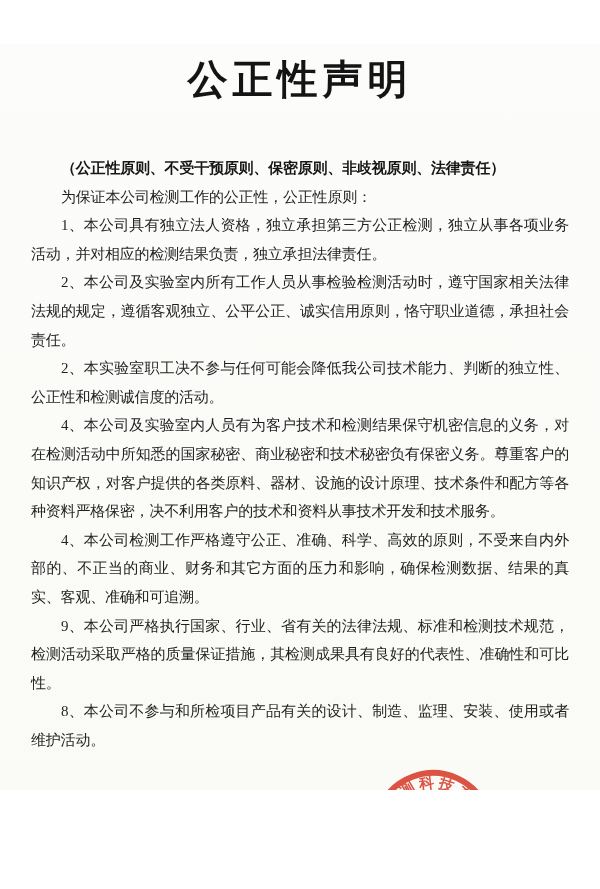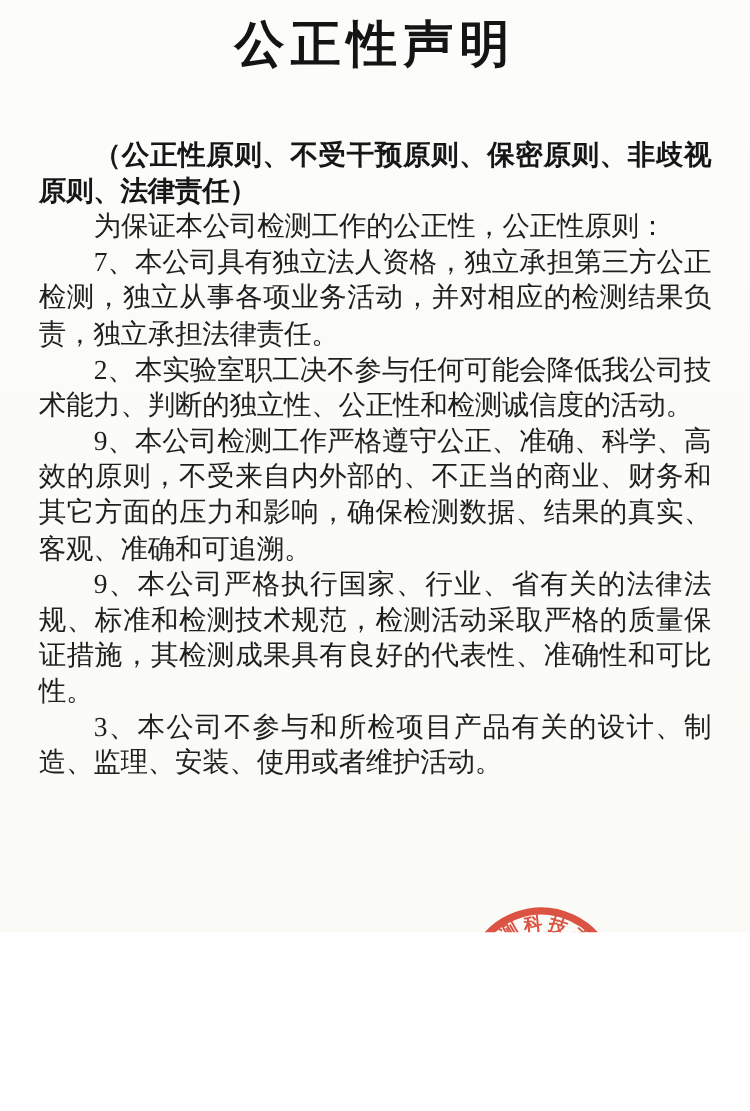--- a/index.html
+++ b/index.html
@@ -5,34 +5,35 @@
   html,body { margin:0; padding:0; }
   body { background:#ffffff; }
 
   .page {
     position:relative;
     width:600px; height:746px;
     background:linear-gradient(180deg,#fcfcfa 0%,#fafaf7 100%);
     font-family:"Liberation Serif", serif;
     color:#222222;
     overflow:hidden;
+    margin-top:44px;
   }
 
   .title {
     margin:8px 0 0 0;
     text-align:center;
     font-size:40px;
     font-weight:700;
     letter-spacing:5px;
     color:#141414;
   }
 
   .body-text {
     margin:47px 31px 0 31px;
-    font-size:22px;
+    font-size:15px;
     line-height:28.6px;
     text-align:justify;
     letter-spacing:-0.2px;
     color:#1f1f1f;
   }
   .body-text p { margin:0; text-indent:2em; }
   .principles { font-weight:700; color:#161616; }
 
   .sig-line { position:absolute; font-size:19.5px; color:#1f1f1f; letter-spacing:0.5px; white-space:nowrap; }
   .company-line { left:344px; top:757px; }
@@ -77,25 +78,27 @@
 </head>
 <body>
 
 <div class="page">
 
   <h1 class="title">公正性声明</h1>
 
   <div class="body-text">
     <p class="principles">（公正性原则、不受干预原则、保密原则、非歧视原则、法律责任）</p>
     <p>为保证本公司检测工作的公正性，公正性原则：</p>
-    <p>7、本公司具有独立法人资格，独立承担第三方公正检测，独立从事各项业务活动，并对相应的检测结果负责，独立承担法律责任。</p>
+    <p>1、本公司具有独立法人资格，独立承担第三方公正检测，独立从事各项业务活动，并对相应的检测结果负责，独立承担法律责任。</p>
+    <p>2、本公司及实验室内所有工作人员从事检验检测活动时，遵守国家相关法律法规的规定，遵循客观独立、公平公正、诚实信用原则，恪守职业道德，承担社会责任。</p>
     <p>2、本实验室职工决不参与任何可能会降低我公司技术能力、判断的独立性、公正性和检测诚信度的活动。</p>
-    <p>9、本公司检测工作严格遵守公正、准确、科学、高效的原则，不受来自内外部的、不正当的商业、财务和其它方面的压力和影响，确保检测数据、结果的真实、客观、准确和可追溯。</p>
+    <p>4、本公司及实验室内人员有为客户技术和检测结果保守机密信息的义务，对在检测活动中所知悉的国家秘密、商业秘密和技术秘密负有保密义务。尊重客户的知识产权，对客户提供的各类原料、器材、设施的设计原理、技术条件和配方等各种资料严格保密，决不利用客户的技术和资料从事技术开发和技术服务。</p>
+    <p>4、本公司检测工作严格遵守公正、准确、科学、高效的原则，不受来自内外部的、不正当的商业、财务和其它方面的压力和影响，确保检测数据、结果的真实、客观、准确和可追溯。</p>
     <p>9、本公司严格执行国家、行业、省有关的法律法规、标准和检测技术规范，检测活动采取严格的质量保证措施，其检测成果具有良好的代表性、准确性和可比性。</p>
-    <p>3、本公司不参与和所检项目产品有关的设计、制造、监理、安装、使用或者维护活动。</p>
+    <p>8、本公司不参与和所检项目产品有关的设计、制造、监理、安装、使用或者维护活动。</p>
   </div>
 
   <div class="sig-line company-line">嘉兴嘉卫检测科技有限公司</div>
 
   <div class="sig-line manager-line">
     <span>总经理：</span>
   </div>
 
   <svg class="signature-svg" viewBox="0 0 140 70" aria-hidden="true">
     <path d="M2,37 C30,31 60,33 112,20" stroke-width="2.6"></path>

